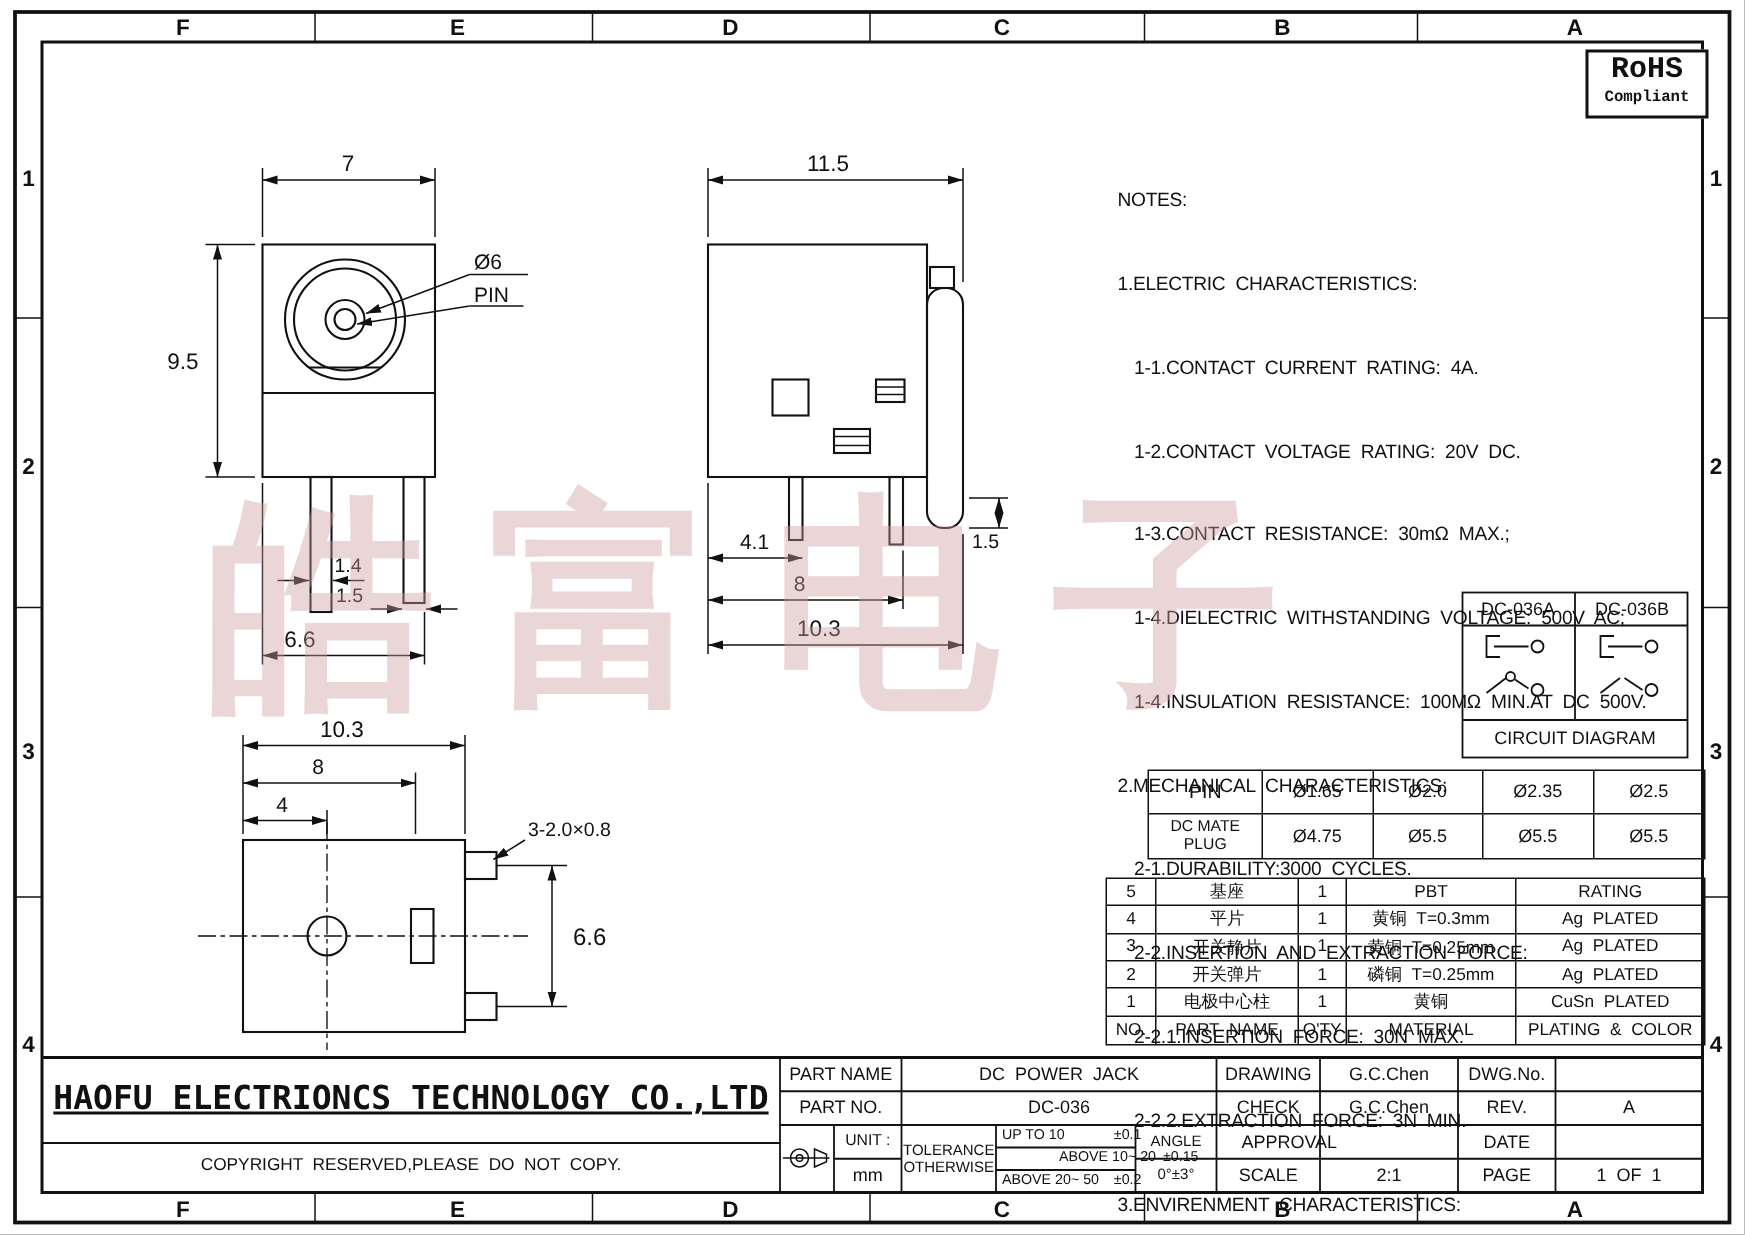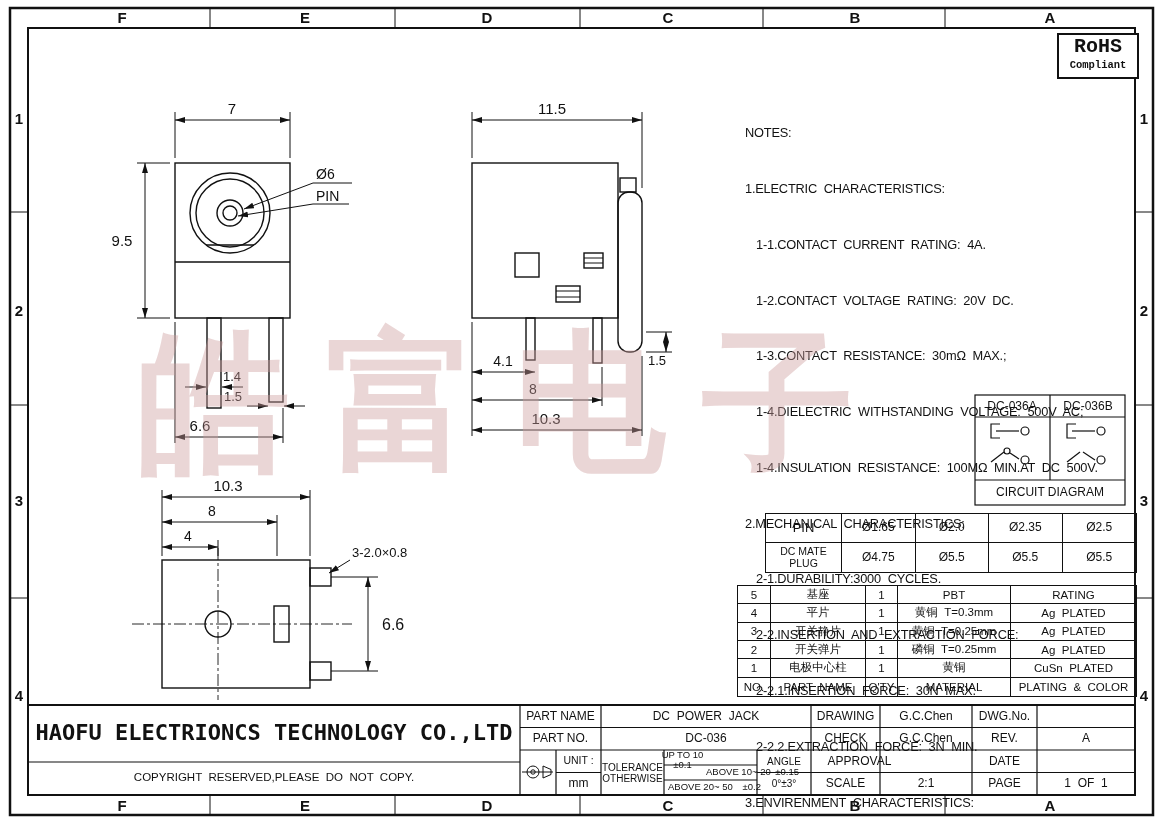--- a/index.html
+++ b/index.html
@@ -28,21 +28,21 @@
   
   .bom{left:737px;top:585px;width:398px;height:110px;border:1.5px solid #111;display:grid;
        grid-template-columns:33px 95px 32px 113px 1fr;grid-template-rows:repeat(6,1fr);font-size:11.5px;}
   .bom>div{border-right:1px solid #111;border-bottom:1px solid #111;display:flex;
            align-items:center;justify-content:center;white-space:pre;}
   .bom>div:nth-child(5n){border-right:none;}
   .bom>div:nth-child(n+26){border-bottom:none;}
   
   .tc{position:absolute;z-index:20;display:flex;align-items:center;justify-content:center;
       font-size:12px;white-space:pre;text-align:center;line-height:1.1;}
-  .company{font-family:"DejaVu Sans Mono",monospace;font-weight:bold;font-size:22px;}
+  .company{font-family:"DejaVu Sans Mono",monospace;font-weight:bold;font-size:22px;text-decoration:underline;}
   .copyright{font-size:11.5px;}
   .small{font-size:10px;}
   .tol-row{justify-content:space-between;padding:0 4px;font-size:9.5px;}
   
   .watermark{position:absolute;left:138px;top:318px;z-index:30;pointer-events:none;
              font-family:"DejaVu Sans",sans-serif;font-weight:bold;font-size:152px;line-height:170px;
              letter-spacing:36px;white-space:nowrap;color:rgba(206,158,158,0.42);}
 </style>
 </head>
 <body>
@@ -341,21 +341,21 @@
   <div class="tc" style="left:520px;top:727.5px;width:81px;height:22.5px;">PART NO.</div>
   <div class="tc" style="left:601px;top:727.5px;width:210px;height:22.5px;">DC-036</div>
   <div class="tc" style="left:811px;top:727.5px;width:69px;height:22.5px;">CHECK</div>
   <div class="tc" style="left:880px;top:727.5px;width:92px;height:22.5px;">G.C.Chen</div>
   <div class="tc" style="left:972px;top:727.5px;width:65px;height:22.5px;">REV.</div>
   <div class="tc" style="left:1037px;top:727.5px;width:98px;height:22.5px;">A</div>
 
   <div class="tc" style="left:556px;top:750px;width:45px;height:22.5px;font-size:10.5px;">UNIT :</div>
   <div class="tc" style="left:556px;top:772.5px;width:45px;height:22.5px;">mm</div>
   <div class="tc small" style="left:601px;top:750px;width:63px;height:45px;white-space:normal;">TOLERANCE OTHERWISE</div>
-  <div class="tc tol-row" style="left:632px;top:750px;width:93px;height:15px;flex-direction:column;">
+  <div class="tc tol-row" style="left:664px;top:750px;width:93px;height:15px;">
     <span>UP TO 10</span>
     <span>±0.1</span>
   </div>
   <div class="tc tol-row" style="left:664px;top:765px;width:93px;height:15px;margin-left:38px;">
     <span>ABOVE 10~ 20</span>
     <span>±0.15</span>
   </div>
   <div class="tc tol-row" style="left:664px;top:780px;width:93px;height:15px;">
     <span>ABOVE 20~ 50</span>
     <span>±0.2</span>

